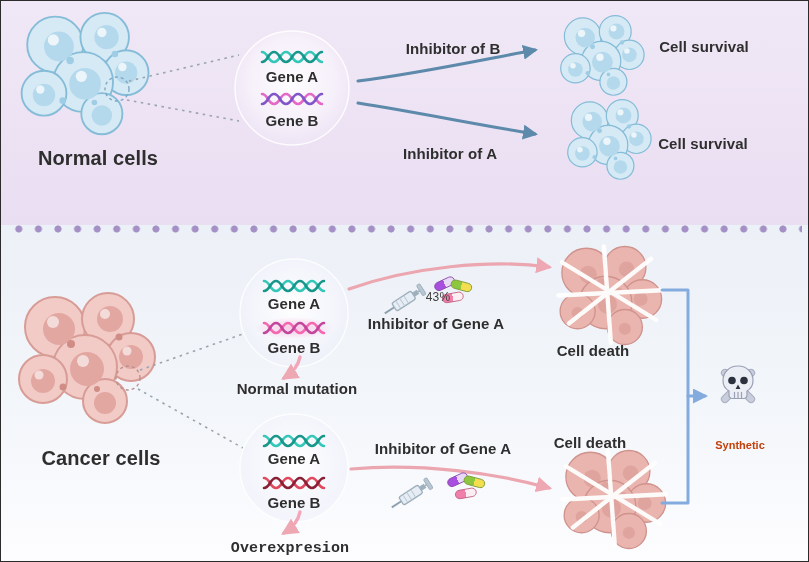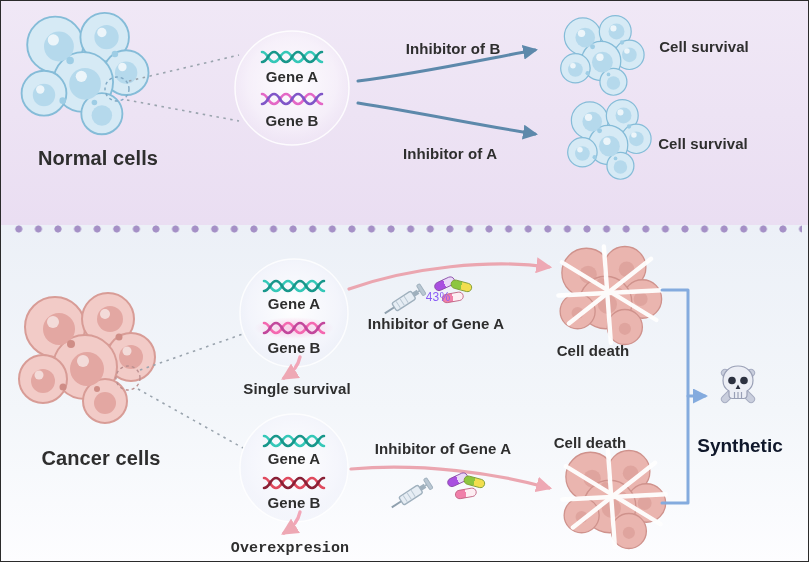--- a/index.html
+++ b/index.html
@@ -21,25 +21,25 @@
     z-index:3;
   }
 
   svg.overlay { position:absolute; left:0; top:0; z-index:2; }
 
   .lbl {
     position:absolute; transform:translate(-50%,-50%); z-index:4;
     font-weight:700; font-size:15px; color:#2e2e2e; white-space:nowrap; letter-spacing:.1px;
   }
   .lbl.lg { font-size:20px; }
-  .lbl.water { font-weight:400; font-size:12px; color:#8b5cf6; }
+  .lbl.water { font-weight:400; font-size:12px; color:#404040; }
 
   .result {
     position:absolute; left:739px; top:445px; transform:translate(-50%,-50%); z-index:4;
-    text-align:left; color:#0f172a; font-weight:700; font-size:19px; line-height:1.4; white-space:nowrap;
+    text-align:left; color:#c2410c; font-weight:700; font-size:11px; line-height:1.4; white-space:nowrap;
   }
 
   
   .dotL { stroke:#9aa4ae; stroke-width:1.6; stroke-dasharray:2.5 4.5; fill:none; }
   .dashC { fill:none; stroke-dasharray:3 3; stroke-width:1.4; }
   .dashC.blue { stroke:#7fa8c4; } .dashC.pink { stroke:#bb8f8f; }
   .arrBlue  { stroke:#5d89ab; stroke-width:3;   fill:none; stroke-linecap:round; }
   .arrPink  { stroke:#eba6b0; stroke-width:3.2; fill:none; stroke-linecap:round; }
   .arrPinkS { stroke:#f2a6b8; stroke-width:3.4; fill:none; stroke-linecap:round; }
   .bracket  { stroke:#84abde; stroke-width:3; fill:none; stroke-linejoin:round; stroke-linecap:round; }
@@ -297,21 +297,21 @@
   <div class="lbl" style="left:291px; top:119px;">Gene B</div>
   <div class="lbl" style="left:452px; top:47px;">Inhibitor of B</div>
   <div class="lbl" style="left:449px; top:112px;margin-top:40px;">Inhibitor of A</div>
   <div class="lbl" style="left:703px; top:45px;">Cell survival</div>
   <div class="lbl" style="left:702px; top:142px;">Cell survival</div>
 
   <div class="lbl lg" style="left:100px; top:457px;">Cancer cells</div>
 
   <div class="lbl" style="left:293px; top:302px;">Gene A</div>
   <div class="lbl" style="left:293px; top:346px;">Gene B</div>
-  <div class="lbl" style="left:296px; top:387px;">Single survival</div>
+  <div class="lbl" style="left:296px; top:387px;">Normal mutation</div>
   <div class="lbl" style="left:435px; top:322px;">Inhibitor of Gene A</div>
   <div class="lbl water" style="left:437px; top:296px;">43%</div>
   <div class="lbl" style="left:592px; top:349px;">Cell death</div>
 
   <div class="lbl" style="left:293px; top:457px;">Gene A</div>
   <div class="lbl" style="left:293px; top:501px;">Gene B</div>
   <div class="lbl" style="left:289px; top:547px;font-family:Liberation Mono, monospace;">Overexpresion</div>
   <div class="lbl" style="left:442px; top:447px;">Inhibitor of Gene A</div>
   <div class="lbl" style="left:589px; top:441px;">Cell death</div>
 

